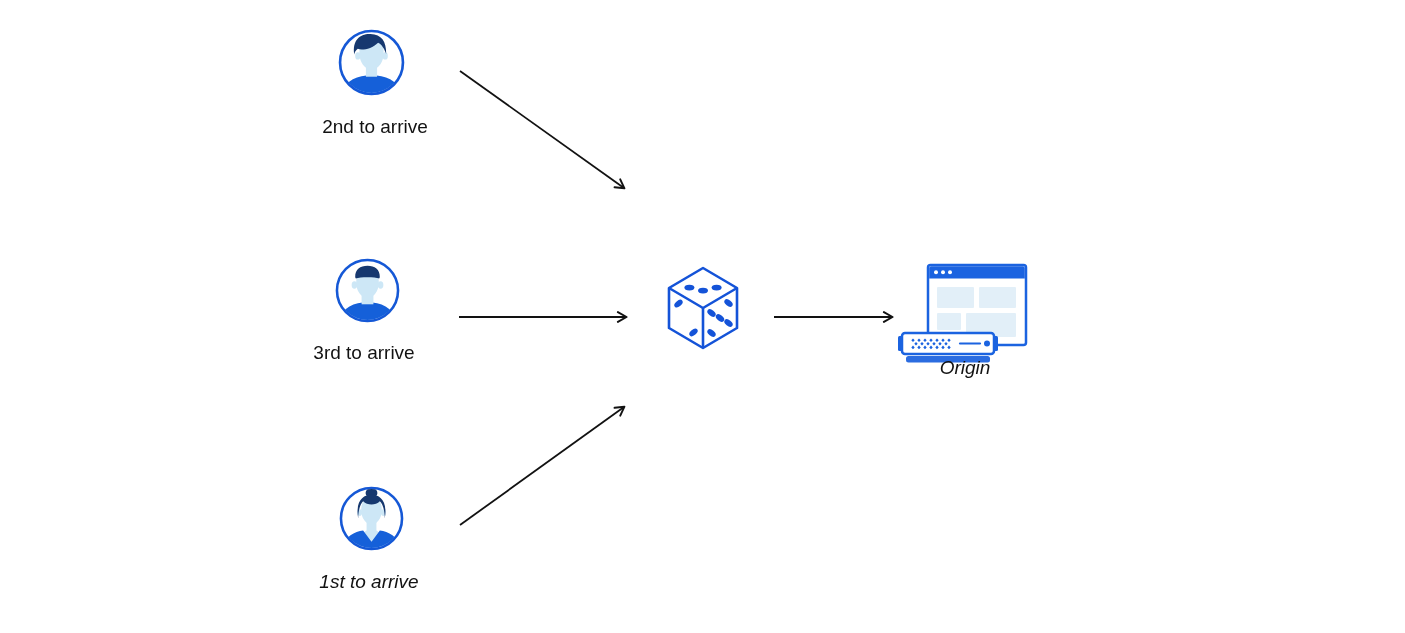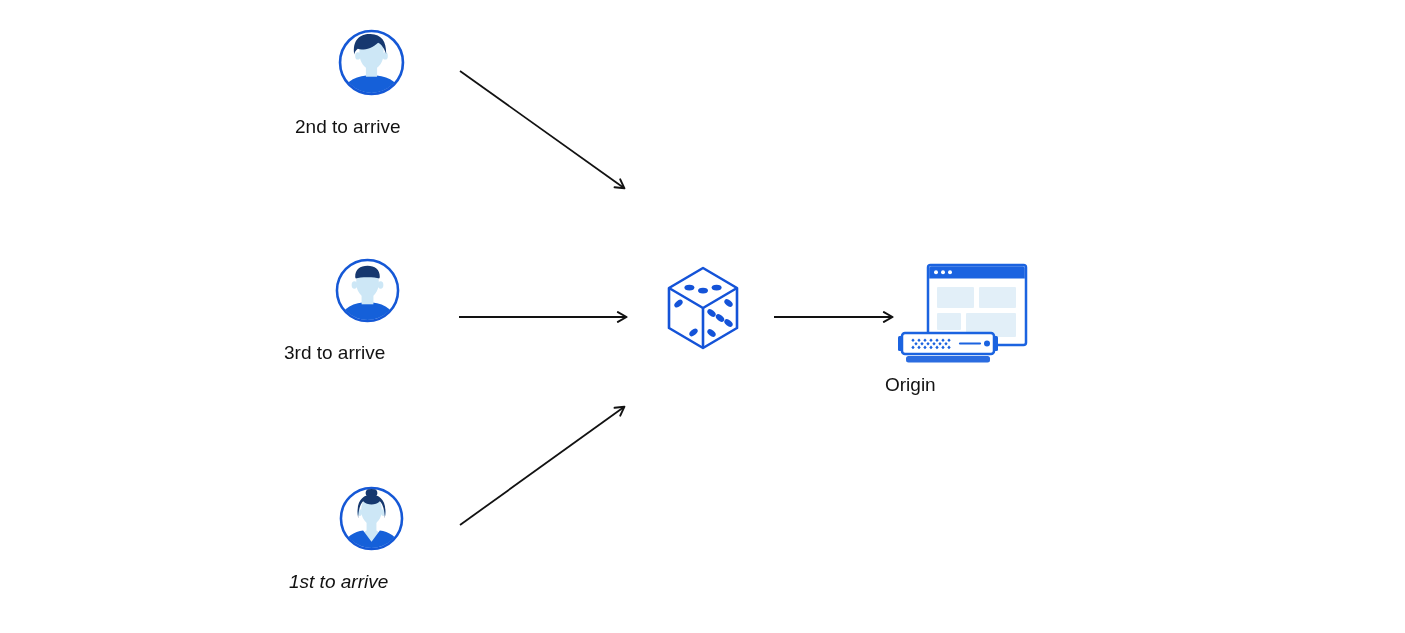--- a/index.html
+++ b/index.html
@@ -9,21 +9,21 @@
     background:#ffffff;
     overflow:hidden;
     font-family:"Liberation Sans", sans-serif;
   }
   .node{position:absolute;}
   .node-label{
     position:absolute;
     font-size:19px;
     line-height:22px;
     color:#121212;
-    text-align:left;
+    text-align:center;
     white-space:nowrap;
   }
   svg{display:block;}
   .arrows-layer{position:absolute;left:0;top:0;}
 </style>
 </head>
 <body>
 
 <div class="canvas">
 
@@ -146,15 +146,15 @@
           <path d="M17,76.4 l1.7,1.8 l-1.7,1.8 l-1.7,-1.8 Z M23,76.4 l1.7,1.8 l-1.7,1.8 l-1.7,-1.8 Z M29,76.4 l1.7,1.8 l-1.7,1.8 l-1.7,-1.8 Z M35,76.4 l1.7,1.8 l-1.7,1.8 l-1.7,-1.8 Z M41,76.4 l1.7,1.8 l-1.7,1.8 l-1.7,-1.8 Z M47,76.4 l1.7,1.8 l-1.7,1.8 l-1.7,-1.8 Z M53,76.4 l1.7,1.8 l-1.7,1.8 l-1.7,-1.8 Z"></path>
           <path d="M20,80 l1.7,1.8 l-1.7,1.8 l-1.7,-1.8 Z M26,80 l1.7,1.8 l-1.7,1.8 l-1.7,-1.8 Z M32,80 l1.7,1.8 l-1.7,1.8 l-1.7,-1.8 Z M38,80 l1.7,1.8 l-1.7,1.8 l-1.7,-1.8 Z M44,80 l1.7,1.8 l-1.7,1.8 l-1.7,-1.8 Z M50,80 l1.7,1.8 l-1.7,1.8 l-1.7,-1.8 Z"></path>
           <path d="M17,83.6 l1.7,1.8 l-1.7,1.8 l-1.7,-1.8 Z M23,83.6 l1.7,1.8 l-1.7,1.8 l-1.7,-1.8 Z M29,83.6 l1.7,1.8 l-1.7,1.8 l-1.7,-1.8 Z M35,83.6 l1.7,1.8 l-1.7,1.8 l-1.7,-1.8 Z M41,83.6 l1.7,1.8 l-1.7,1.8 l-1.7,-1.8 Z M47,83.6 l1.7,1.8 l-1.7,1.8 l-1.7,-1.8 Z M53,83.6 l1.7,1.8 l-1.7,1.8 l-1.7,-1.8 Z"></path>
         </g>
         <line x1="64" y1="81.5" x2="84" y2="81.5" stroke="#1b63e0" stroke-width="2.2" stroke-linecap="round"></line>
         <circle cx="91" cy="81.5" r="3" fill="#1b63e0"></circle>
         <rect x="10" y="94" width="84" height="6.5" rx="2.5" fill="#2b6ce0"></rect>
       </g>
     </svg>
   </div>
-  <div class="node-label" style="left:885px;top:374px;width:160px;">Origin</div>
+  <div class="node-label" style="left:885px;top:357px;width:160px;font-style:italic;">Origin</div>
 
 </div>
 
 </body></html>

